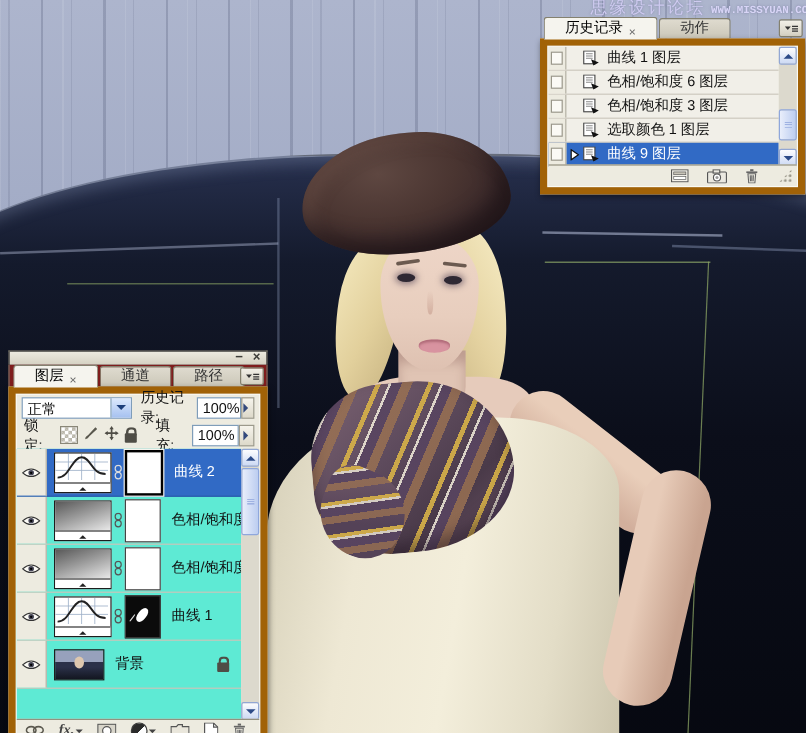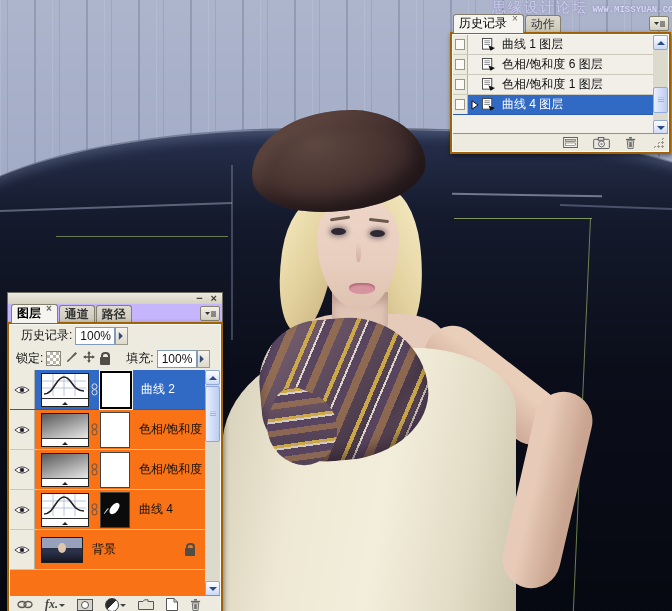--- a/index.html
+++ b/index.html
@@ -74,29 +74,29 @@
     border-radius:52% 48% 50% 50%/60% 62% 42% 42%;
     box-shadow:inset -10px -12px 16px rgba(22,13,16,.6), inset 8px 8px 12px rgba(125,95,85,.3);}
   
   .watermark{position:absolute;left:492px;top:-2px;z-index:40;white-space:nowrap;
     color:#cfcbf0;text-shadow:0 0 2px rgba(90,90,140,.5);}
   .wm-cn{font-size:14px;letter-spacing:2px;}
   .wm-url{font-size:9px;font-weight:bold;font-family:"Liberation Mono","DejaVu Sans Mono",monospace;color:#d8d5f6;}
   
   .panel{position:absolute;z-index:20;font-size:12px;color:#111;}
   .tabs{position:relative;height:18px;display:flex;align-items:flex-end;padding-left:3px;}
-  .tab{display:flex;align-items:flex-start;height:16px;padding:0 5px;margin-right:1px;
+  .tab{display:flex;align-items:flex-end;height:16px;padding:0 17px;margin-right:1px;
     background:linear-gradient(180deg,#dfdbcf,#cbc7b8);border:1px solid #84816f;border-bottom:none;
     border-radius:3px 3px 0 0;font-size:12px;color:#333;}
   .tab.active{background:#f5f4ee;height:17px;color:#000;position:relative;z-index:3;margin-bottom:-1px;padding-bottom:1px;}
   .tab-x{margin-left:5px;font-size:10px;color:#666;line-height:8px;}
   .panel-menu-btn{position:absolute;right:2px;bottom:1px;width:18px;height:13px;
     background:linear-gradient(180deg,#f2f0e8,#d4d0c2);border:1px solid #84816f;border-radius:2px;
     display:flex;align-items:center;justify-content:center;}
-  .pbody{position:relative;background:#edebe0;border:2px solid #a16207;
+  .pbody{position:relative;background:#edebe0;border:6px solid #a16207;
     box-shadow:1px 2px 5px rgba(0,0,0,.45), inset 0 0 0 1px #fafaf5;}
   .pbar{position:absolute;left:1px;right:1px;bottom:1px;height:17px;background:#edebe0;
     border-top:1px solid #94917f;display:flex;align-items:center;}
   .grip{width:11px;height:11px;margin-left:2px;
     background:radial-gradient(circle at 1.5px 1.5px,#9a978a 1px,transparent 1.4px);background-size:4px 4px;
     clip-path:polygon(100% 0,100% 100%,0 100%);}
   
   .sb{position:absolute;width:15px;background:#dcd9cd;}
   .sa{position:absolute;left:0;width:15px;height:15px;background:linear-gradient(180deg,#fdfdfe,#ccd9f4);
     border:1px solid #92a7d4;border-radius:2px;box-sizing:border-box;}
@@ -122,21 +122,21 @@
   .h-label{margin-left:4px;white-space:nowrap;}
   .history .sb{top:1px;right:1px;bottom:17px;}
   .history .sb-thumb{top:52px;height:26px;}
   .history .pbar{justify-content:flex-end;gap:15px;padding-right:4px;}
   
   .layers{left:7px;top:292px;width:216px;height:319px;}
   .titlebar{height:11px;background:linear-gradient(180deg,#eceadf,#d5d1c2);border:1px solid #6f6d62;border-bottom:none;
     display:flex;justify-content:flex-end;align-items:center;gap:8px;padding:0 5px;
     font-size:11px;font-weight:bold;color:#3c3c38;line-height:9px;}
   .winbtn{cursor:default;}
-  .layers .tabs{background:#c4b5fd;border-left:1px solid #6f6d62;border-right:1px solid #6f6d62;font-weight:bold;}
+  .layers .tabs{background:#7f1d1d;border-left:1px solid #6f6d62;border-right:1px solid #6f6d62;}
   .layers .pbody{height:calc(100% - 29px);}
   .ctl-row{display:flex;align-items:center;height:23px;padding:0 5px;}
   .combo{display:flex;width:108px;height:18px;background:#fff;border:1px solid #7f9db9;box-sizing:border-box;}
   .combo-text{flex:1;padding:1px 4px;font-size:12px;}
   .combo-btn{flex:none;width:16px;background:linear-gradient(180deg,#dce9fd,#a6c1f0);border-left:1px solid #7f9db9;position:relative;}
   .combo-btn:after{content:"";position:absolute;left:50%;top:50%;transform:translate(-50%,-30%);
     border:4px solid transparent;border-top-color:#1c3e7a;}
   .ctl-label{margin-left:7px;margin-right:3px;font-size:12px;}
   .valbox{display:inline-flex;align-items:center;width:40px;height:18px;background:#fff;border:1px solid #7f9db9;
     box-sizing:border-box;padding-left:4px;font-size:12px;}
@@ -146,21 +146,21 @@
     border:4px solid transparent;border-left-color:#33497c;}
   .lockicons{display:flex;align-items:center;gap:5px;margin-right:2px;}
   .checker{width:13px;height:13px;border:1px solid #8a8778;
     background-image:linear-gradient(45deg,#b9b6aa 25%,transparent 25%,transparent 75%,#b9b6aa 75%),
       linear-gradient(45deg,#b9b6aa 25%,#fff 25%,#fff 75%,#b9b6aa 75%);
     background-size:6px 6px;background-position:0 0,3px 3px;background-color:#fff;}
   .padlock{position:relative;width:10px;height:8px;background:#4f4d46;border-radius:1px;margin-top:5px;}
   .padlock:before{content:"";position:absolute;top:-5px;left:1px;width:5px;height:5px;
     border:2px solid #4f4d46;border-bottom:none;border-radius:4px 4px 0 0;}
   
-  .llist{position:absolute;left:1px;top:46px;right:16px;bottom:18px;background:#f97316;overflow:hidden;}
+  .llist{position:absolute;left:1px;top:46px;right:16px;bottom:18px;background:#5eead4;overflow:hidden;}
   .lrow{display:flex;align-items:center;height:39px;border-bottom:1px solid #c9c6ba;}
   .lrow.sel{background:#316ac5;color:#fff;border-bottom-color:#2a5cab;}
   .eyewell{flex:none;width:24px;height:100%;background:#edebe0;border-right:1px solid #b3b0a4;
     display:flex;align-items:center;justify-content:center;}
   .adj-thumb{flex:none;width:46px;height:32px;margin-left:6px;background:#fff;border:1px solid #1d1d1d;
     display:flex;flex-direction:column;}
   .glyph{flex:1;overflow:hidden;position:relative;}
   .glyph.selective{background:#b9b9b9;}
   .glyph.selective:after{content:"";position:absolute;left:50%;top:50%;width:12px;height:12px;transform:translate(-50%,-50%);
     border:2px solid #fff;border-radius:50%;}
@@ -289,43 +289,59 @@
           <span class="h-marker"></span>
           <span class="h-doc">
               <svg width="15" height="13" viewBox="0 0 16 14">
                 <rect x="1.5" y="0.5" width="10" height="11.5" fill="#fff" stroke="#444"></rect>
                 <line x1="3.5" y1="3" x2="9.5" y2="3" stroke="#888"></line>
                 <line x1="3.5" y1="5" x2="9.5" y2="5" stroke="#888"></line>
                 <line x1="3.5" y1="7" x2="9.5" y2="7" stroke="#888"></line>
                 <path d="M8 8 L15 10.8 L10.2 13.6 Z" fill="#111"></path>
               </svg>
             </span>
-          <span class="h-label">色相/饱和度 1 图层</span>
-        </div>
-
-
-        <div class="hrow sel">
+          <span class="h-label">色相/饱和度 3 图层</span>
+        </div>
+
+        <div class="hrow">
           <span class="h-well">
               <span class="h-box"></span>
             </span>
-          <span class="h-marker">
-              <svg width="8" height="10" viewBox="0 0 8 10">
-                <path d="M1 0.8 L7 5 L1 9.2 Z" fill="#fff" stroke="#111"></path>
-              </svg>
-            </span>
+          <span class="h-marker"></span>
           <span class="h-doc">
               <svg width="15" height="13" viewBox="0 0 16 14">
                 <rect x="1.5" y="0.5" width="10" height="11.5" fill="#fff" stroke="#444"></rect>
                 <line x1="3.5" y1="3" x2="9.5" y2="3" stroke="#888"></line>
                 <line x1="3.5" y1="5" x2="9.5" y2="5" stroke="#888"></line>
                 <line x1="3.5" y1="7" x2="9.5" y2="7" stroke="#888"></line>
                 <path d="M8 8 L15 10.8 L10.2 13.6 Z" fill="#111"></path>
               </svg>
             </span>
-          <span class="h-label">曲线 4 图层</span>
+          <span class="h-label">选取颜色 1 图层</span>
+        </div>
+
+        <div class="hrow sel">
+          <span class="h-well">
+              <span class="h-box"></span>
+            </span>
+          <span class="h-marker">
+              <svg width="8" height="10" viewBox="0 0 8 10">
+                <path d="M1 0.8 L7 5 L1 9.2 Z" fill="#fff" stroke="#111"></path>
+              </svg>
+            </span>
+          <span class="h-doc">
+              <svg width="15" height="13" viewBox="0 0 16 14">
+                <rect x="1.5" y="0.5" width="10" height="11.5" fill="#fff" stroke="#444"></rect>
+                <line x1="3.5" y1="3" x2="9.5" y2="3" stroke="#888"></line>
+                <line x1="3.5" y1="5" x2="9.5" y2="5" stroke="#888"></line>
+                <line x1="3.5" y1="7" x2="9.5" y2="7" stroke="#888"></line>
+                <path d="M8 8 L15 10.8 L10.2 13.6 Z" fill="#111"></path>
+              </svg>
+            </span>
+          <span class="h-label">曲线 9 图层</span>
         </div>
 
       </div>
       <div class="sb">
         <div class="sa up"></div>
         <div class="sb-thumb"></div>
         <div class="sa down"></div>
       </div>
       <div class="pbar">
         <span class="ico">
@@ -379,20 +395,24 @@
             <path d="M1 2 L6 2 L3.5 5 Z" fill="#333"></path>
             <line x1="7" y1="2" x2="12" y2="2" stroke="#333"></line>
             <line x1="7" y1="4" x2="12" y2="4" stroke="#333"></line>
             <line x1="7" y1="6" x2="12" y2="6" stroke="#333"></line>
           </svg>
       </div>
     </div>
     <div class="pbody">
 
       <div class="ctl-row">
+        <div class="combo">
+          <span class="combo-text">正常</span>
+          <span class="combo-btn"></span>
+        </div>
         <span class="ctl-label">历史记录:</span>
         <span class="valbox">
             <span>100%</span>
           </span>
         <span class="spin"></span>
       </div>
 
       <div class="ctl-row">
         <span class="ctl-label" style="margin-left:2px">锁定:</span>
         <span class="lockicons">
@@ -513,21 +533,21 @@
                 </svg></div>
             <div class="slider-strip"></div>
           </div>
           <span class="linkico">
               <svg width="7" height="13" viewBox="0 0 7 13">
                 <rect x="1" y="0.8" width="5" height="5.4" rx="2.5" fill="none" stroke="#555"></rect>
                 <rect x="1" y="6.6" width="5" height="5.4" rx="2.5" fill="none" stroke="#555"></rect>
               </svg>
             </span>
           <div class="mask black"></div>
-          <span class="lname">曲线 4</span>
+          <span class="lname">曲线 1</span>
         </div>
 
         <div class="lrow bgrow">
           <div class="eyewell">
               <svg width="16" height="10" viewBox="0 0 18 11">
                 <path d="M1 5.5 Q9 -1.5 17 5.5 Q9 12.5 1 5.5 Z" fill="#fcfbf6" stroke="#333"></path>
                 <circle cx="9" cy="5.5" r="2.6" fill="#445"></circle>
                 <circle cx="9" cy="5.5" r="1.1" fill="#000"></circle>
               </svg>
             </div>

